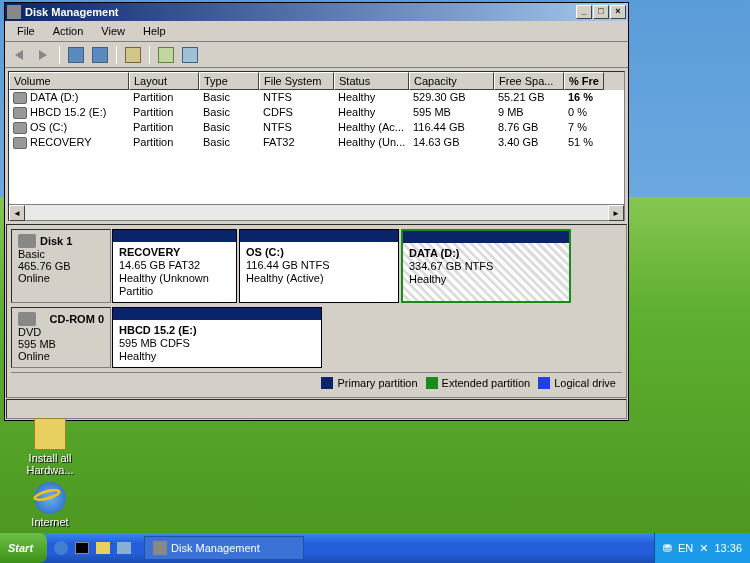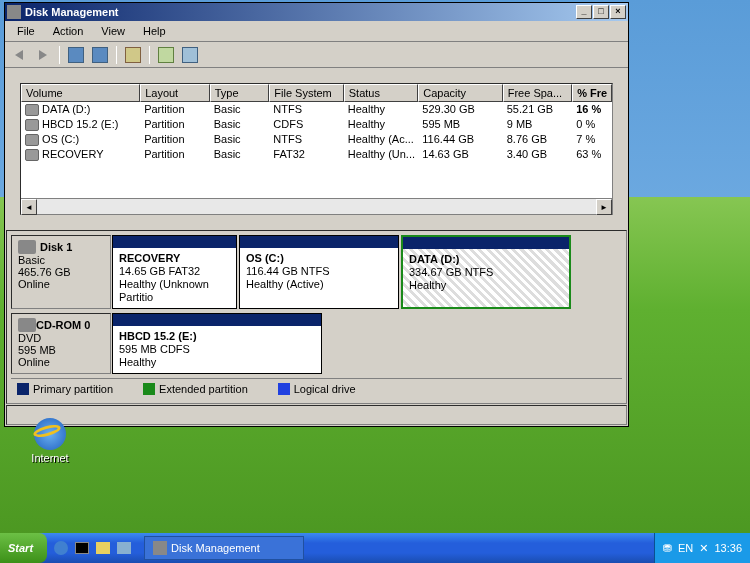--- a/index.html
+++ b/index.html
@@ -10,41 +10,41 @@
 .titlebar-buttons { margin-left: auto; display: flex; gap: 1px; }
 .titlebar-buttons div { width: 16px; height: 14px; background: #d4d0c8; border: 1px solid #fff; border-right-color:#404040; border-bottom-color:#404040; font-size: 9px; text-align: center; line-height: 10px; color:#000; cursor: pointer; }
 .menubar { display: flex; padding: 2px 4px; gap: 2px; border-bottom: 1px solid #808080; }
 .menubar span { padding: 2px 8px; cursor: pointer; }
 .toolbar { display: flex; align-items: center; padding: 2px 4px; gap: 4px; border-bottom: 1px solid #808080; height: 26px; }
 .tb-sep { width: 1px; height: 18px; background: #808080; border-right: 1px solid #fff; margin: 0 2px; }
 .tb-btn { width: 20px; height: 20px; border: 1px solid transparent; display:flex; align-items:center; justify-content:center; cursor:pointer; font-size:13px; color:#555;}
 .tb-icon { width: 16px; height: 16px; }
 .arrow-l { border-style: solid; border-width: 5px 8px 5px 0; border-color: transparent #888 transparent transparent; width:0; height:0;}
 .arrow-r { border-style: solid; border-width: 5px 0 5px 8px; border-color: transparent transparent transparent #888; width:0; height:0;}
-.list-area { height: 132px; background:#fff; border: 1px inset #808080; margin:15px; position:relative; }
+.list-area { height: 150px; background:#fff; border: 1px inset #808080; margin:3px; position:relative; }
 .columns { display:flex; background:#d4d0c8; }
 .col-h { border:1px solid; border-color:#fff #404040 #404040 #fff; padding:2px 4px; overflow:hidden; white-space:nowrap; cursor:pointer; }
 .rows { background:#fff; }
 .row { display:flex; padding: 1px 0; }
 .cell { padding: 0 4px; overflow:hidden; white-space:nowrap; }
 .vol-icon { display:inline-block; width:14px; height:12px; background:#999; border:1px solid #666; border-radius:2px; margin-right:3px; vertical-align:middle;}
 .hscroll { position:absolute; bottom:0; left:0; right:0; height:16px; background:#d4d0c8; display:flex; border-top:1px solid #808080;}
 .hscroll .arr { width:16px; height:16px; background:#d4d0c8; border:1px solid; border-color:#fff #404040 #404040 #fff; display:flex;align-items:center;justify-content:center;font-size:8px;}
 .hscroll .track { flex:1; background:#e8e8e8;}
 .graphic { margin:1px; border:1px inset #808080; background:#d4d0c8; padding:4px; }
 .disk-row { display:flex; margin-bottom:4px; }
 .disk-label { width:100px; padding:4px 6px; border:1px inset #808080; background:#d4d0c8;}
 .disk-label .dname { font-weight:bold; }
 .parts { flex:1; display:flex; }
 .part { border:1px solid #000; margin:0 1px; display:flex; flex-direction:column; }
 .part-head { height:12px; background:#0a246a; }
 .part-body { flex:1; padding:4px 6px; background:#fff; line-height:13px;}
 .part.sel { border:2px solid #1a8a1a; }
 .part.sel .part-body { background: repeating-linear-gradient(45deg, #fff, #fff 3px, #ddd 3px, #ddd 6px); }
-.legend { border-top:1px solid #808080; padding:4px 6px; display:flex; gap:30px; margin-top:2px;}
+.legend { border-top:1px solid #808080; padding:4px 6px; display:flex; gap:8px; margin-top:2px;justify-content:flex-end;}
 .leg-item { display:flex; align-items:center; gap:4px; }
 .leg-sq { width:12px; height:12px; }
 .blank-bar { height:20px; border:1px inset #808080; margin:1px; background:#d4d0c8;}
 .desktop-icons { position:absolute; left:20px; top:418px; }
 .di { width:60px; text-align:center; color:#fff; font-size:10px; margin-bottom:6px; text-shadow:1px 1px #000;}
 .di .ic { width:32px; height:32px; margin:0 auto 2px; }
 .taskbar { position:absolute; bottom:0; left:0; right:0; height:30px; background:linear-gradient(#3c8af0,#245edb,#245edb,#1a4db0); display:flex; align-items:center; }
 .start { height:30px; padding:0 14px 0 8px; background:linear-gradient(#6cc045,#3c9018); color:#fff; font-weight:bold; font-style:italic; font-size:14px; display:flex; align-items:center; border-radius:0 8px 8px 0; cursor:pointer;}
 .ql { display:flex; gap:1px; margin:0 4px; }
 .ql div { width:20px; height:22px; display:flex; align-items:center; justify-content:center; cursor:pointer;}
@@ -139,21 +139,21 @@
           <div class="cell" style="width: 40px;">7 %</div>
         </div>
         <div class="row">
           <div class="cell" style="width: 120px;"><span class="vol-icon"></span>RECOVERY</div>
           <div class="cell" style="width: 70px;">Partition</div>
           <div class="cell" style="width: 60px;">Basic</div>
           <div class="cell" style="width: 75px;">FAT32</div>
           <div class="cell" style="width: 75px;">Healthy (Un...</div>
           <div class="cell" style="width: 85px;">14.63 GB</div>
           <div class="cell" style="width: 70px;">3.40 GB</div>
-          <div class="cell" style="width: 40px;">63 %</div>
+          <div class="cell" style="width: 40px;">51 %</div>
         </div>
       </div>
     <div class="hscroll">
       <div class="arr">◄</div>
       <div class="track"></div>
       <div class="arr">►</div>
     </div>
   </div>
   <div class="graphic">
     <div id="disks">
@@ -177,21 +177,21 @@
               <div class="part-body"><b>OS  (C:)</b><br>116.44 GB NTFS<br>Healthy (Active)</div>
             </div>
             <div class="part sel" style="width: 170px;">
               <div class="part-head"></div>
               <div class="part-body"><b>DATA  (D:)</b><br>334.67 GB NTFS<br>Healthy</div>
             </div>
           </div>
         </div>
         <div class="disk-row">
           <div class="disk-label">
-            <div style="display:flex;align-items:center;">
+            <div style="display:flex;align-items:center;justify-content:space-between;">
               <span style="width:18px;height:14px;background:#888;display:inline-block;border-radius:2px;"></span>
               <span class="dname">CD-ROM 0</span>
             </div>
             <div>DVD</div>
             <div>595 MB</div>
             <div>Online</div>
           </div>
           <div class="parts">
             <div class="part" style="width: 210px;">
               <div class="part-head"></div>
@@ -212,20 +212,24 @@
         <div class="leg-item">
           <div class="leg-sq" style="background:#2040e0;"></div>
           <span>Logical drive</span>
         </div>
       </div>
   </div>
   <div class="blank-bar"></div>
 </div>
 
 <div class="desktop-icons">
+  <div class="di">
+    <div class="ic" style="background:#e8d060;border:1px solid #a08020;"></div>
+    <span>Install all Hardwa...</span>
+  </div>
   <div class="di">
     <div class="ic" style="background:radial-gradient(#6ab0f0,#2060c0);border-radius:50%;position:relative;">
         <div style="position:absolute;width:28px;height:10px;border:3px solid #f0c020;border-radius:50%;top:8px;left:-1px;transform:rotate(-15deg);"></div>
       </div>
     <span>Internet</span>
   </div>
 </div>
 
 <div class="taskbar">
   <div class="start">

